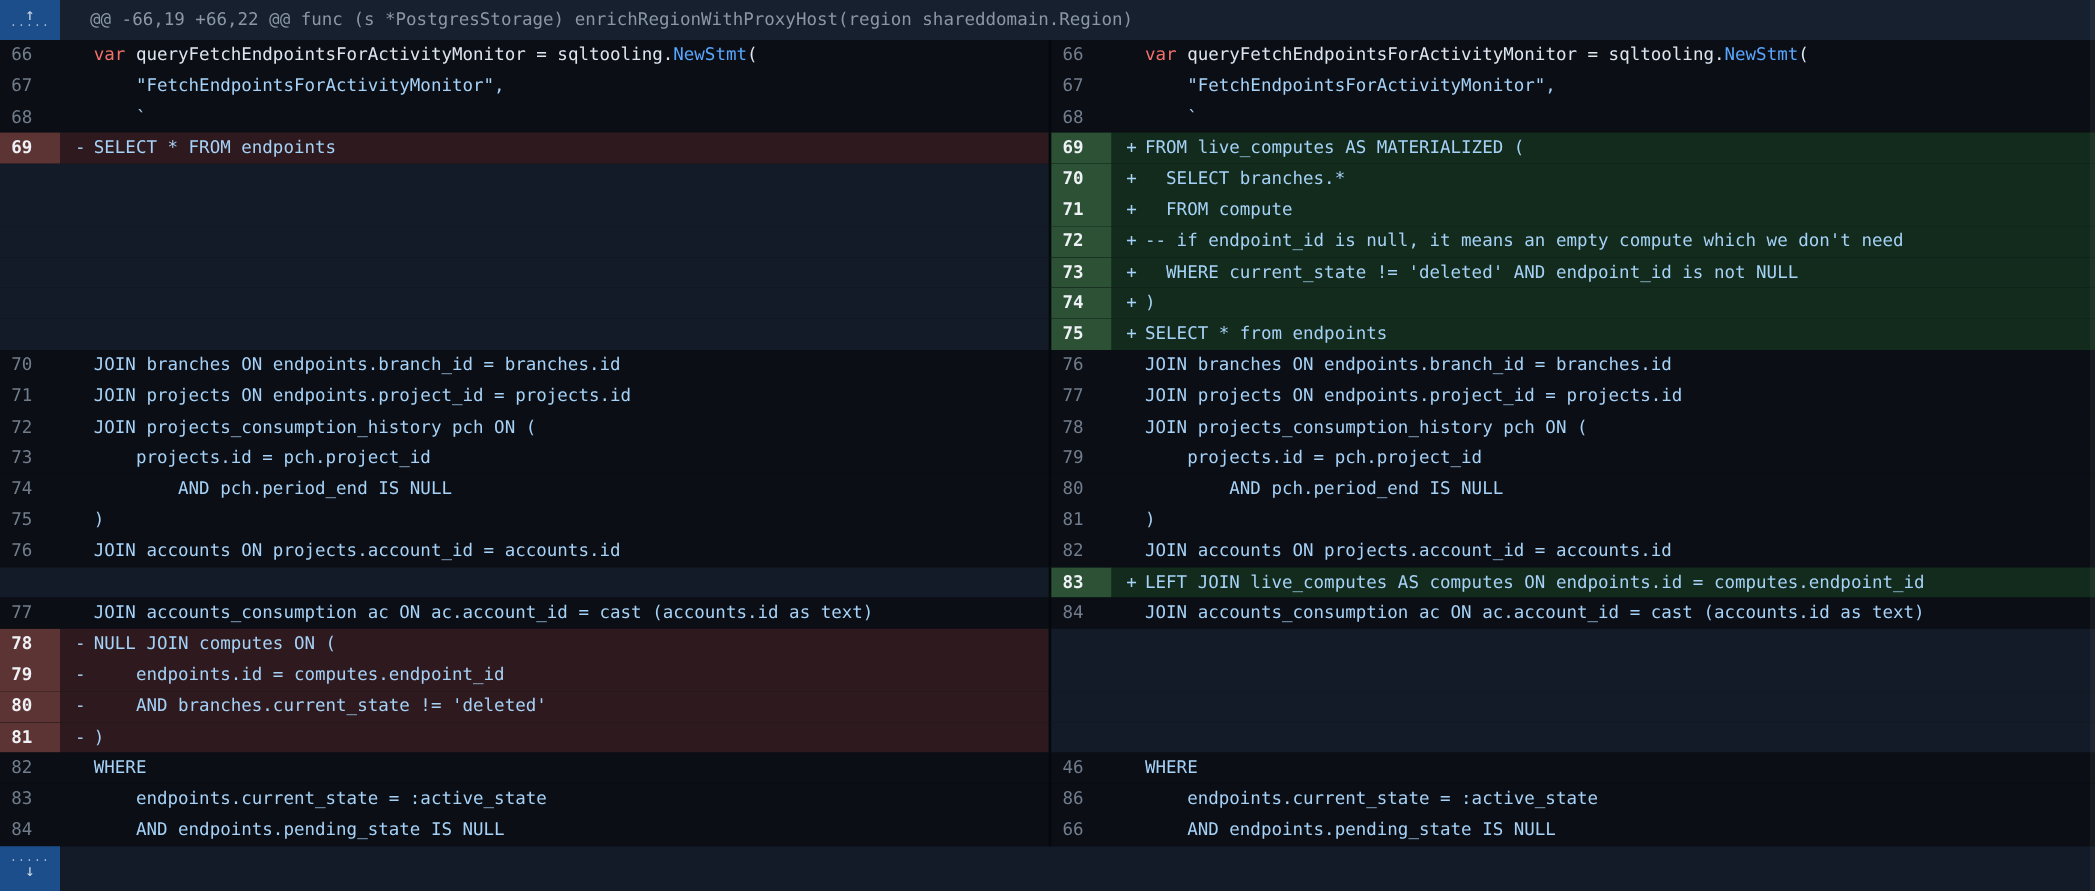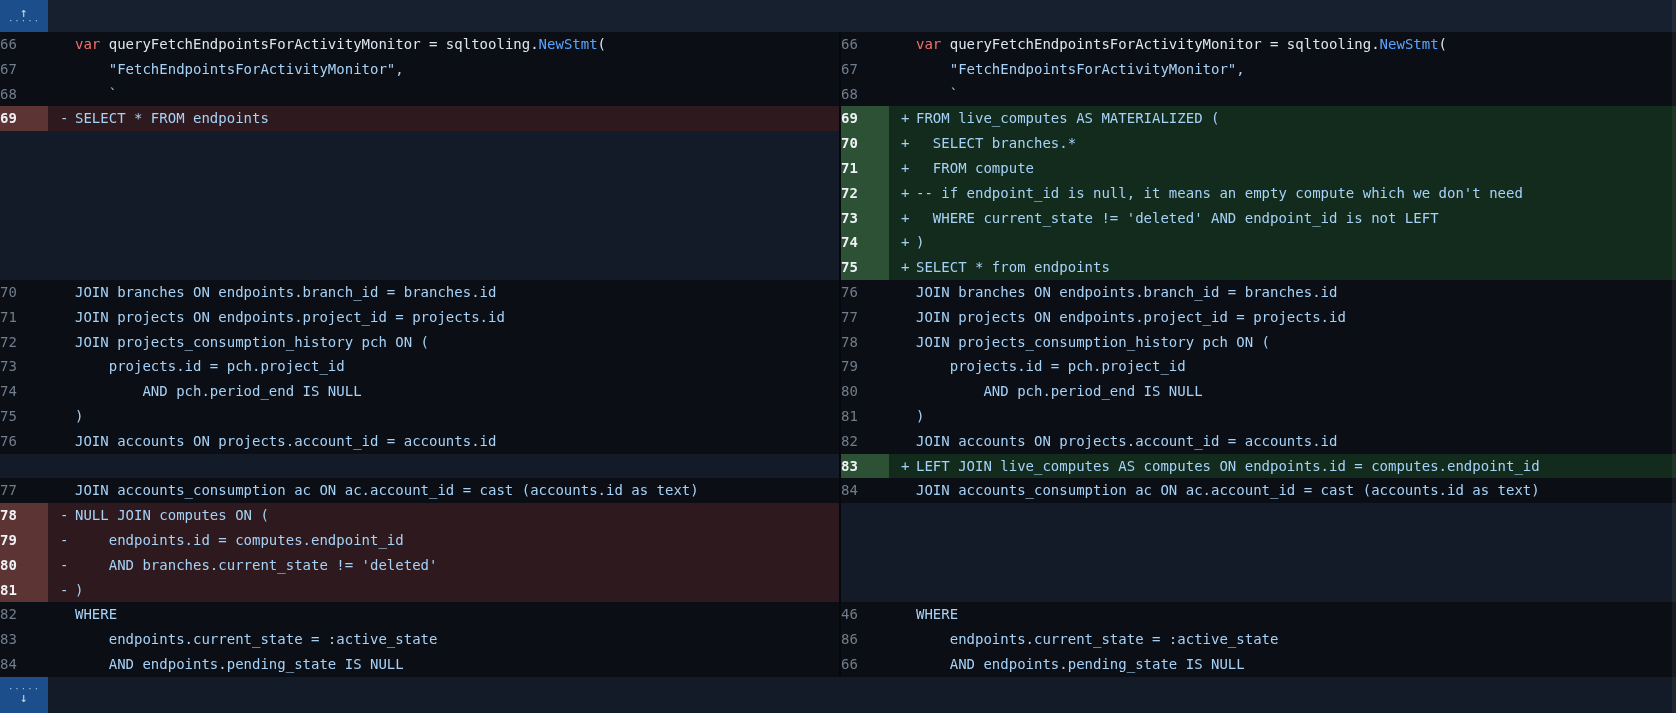--- a/index.html
+++ b/index.html
@@ -19,21 +19,21 @@
   .expand-btn{width:48px;display:flex;flex-direction:column;align-items:center;justify-content:center;
     background:var(--expand-button-bg);color:#c7d5e4;cursor:pointer;flex:none}
   .expand-btn .arrow{font-size:13px;line-height:10px}
   .expand-btn .dots{font-size:9px;line-height:7px;letter-spacing:1px;opacity:.85}
 
   .rows{display:flex;flex-direction:column}
   .row{display:flex;height:24.8px;flex:none}
   .cell{display:flex;height:24.8px;line-height:24.8px;overflow:hidden}
   .cell.left{width:839px;flex:none}
   .cell.right{flex:1;border-left:2px solid var(--divider)}
-  .num{width:48px;flex:none;text-align:left;padding-right:13px;color:var(--line-number);font-size:14px}
+  .num{width:48px;flex:none;text-align:center;padding-right:13px;color:var(--line-number);font-size:14px}
   .prefix{width:27px;flex:none;padding-left:12px;color:var(--code-text)}
   .code{flex:1;white-space:pre;color:var(--code-text)}
   .cell.ctx{background:var(--context-bg)}
   .cell.del{background:var(--deletion-bg)}
   .cell.del .num{background:var(--deletion-gutter-bg);color:var(--changed-number);font-weight:bold}
   .cell.add{background:var(--addition-bg)}
   .cell.add .num{background:var(--addition-gutter-bg);color:var(--changed-number);font-weight:bold}
   .cell.empty{background:var(--filler-bg)}
   .code .kw{color:var(--keyword)}
   .code .fn{color:var(--function)}
@@ -45,20 +45,21 @@
   .scrollbar-strip{position:fixed;right:0;top:0;width:4px;height:713px;background:rgba(255,255,255,.05)}
 </style>
 </head>
 <body>
 
 <div class="diff-header">
   <div class="expand-btn">
     <span class="arrow">↑</span>
     <span class="dots">·····</span>
   </div>
+  <div class="hunk-text">@@ -66,19 +66,22 @@ func (s *PostgresStorage) enrichRegionWithProxyHost(region shareddomain.Region)</div>
 </div>
 
 <div class="rows">
     <div class="row">
       <div class="cell left ctx">
         <div class="num">66</div>
         <div class="prefix"></div>
         <div class="code"><span class="kw">var</span><span class="pln"> queryFetchEndpointsForActivityMonitor = sqltooling.</span><span class="fn">NewStmt</span><span class="pln">(</span></div>
       </div>
       <div class="cell right ctx">
@@ -141,21 +142,21 @@
     </div>
     <div class="row">
       <div class="cell left empty">
         <div class="num"></div>
         <div class="prefix"></div>
         <div class="code"></div>
       </div>
       <div class="cell right add">
         <div class="num">73</div>
         <div class="prefix">+</div>
-        <div class="code">  WHERE current_state != 'deleted' AND endpoint_id is not LEFT</div>
+        <div class="code">  WHERE current_state != 'deleted' AND endpoint_id is not NULL</div>
       </div>
     </div>
     <div class="row">
       <div class="cell left empty">
         <div class="num"></div>
         <div class="prefix"></div>
         <div class="code"></div>
       </div>
       <div class="cell right add">
         <div class="num">74</div>

